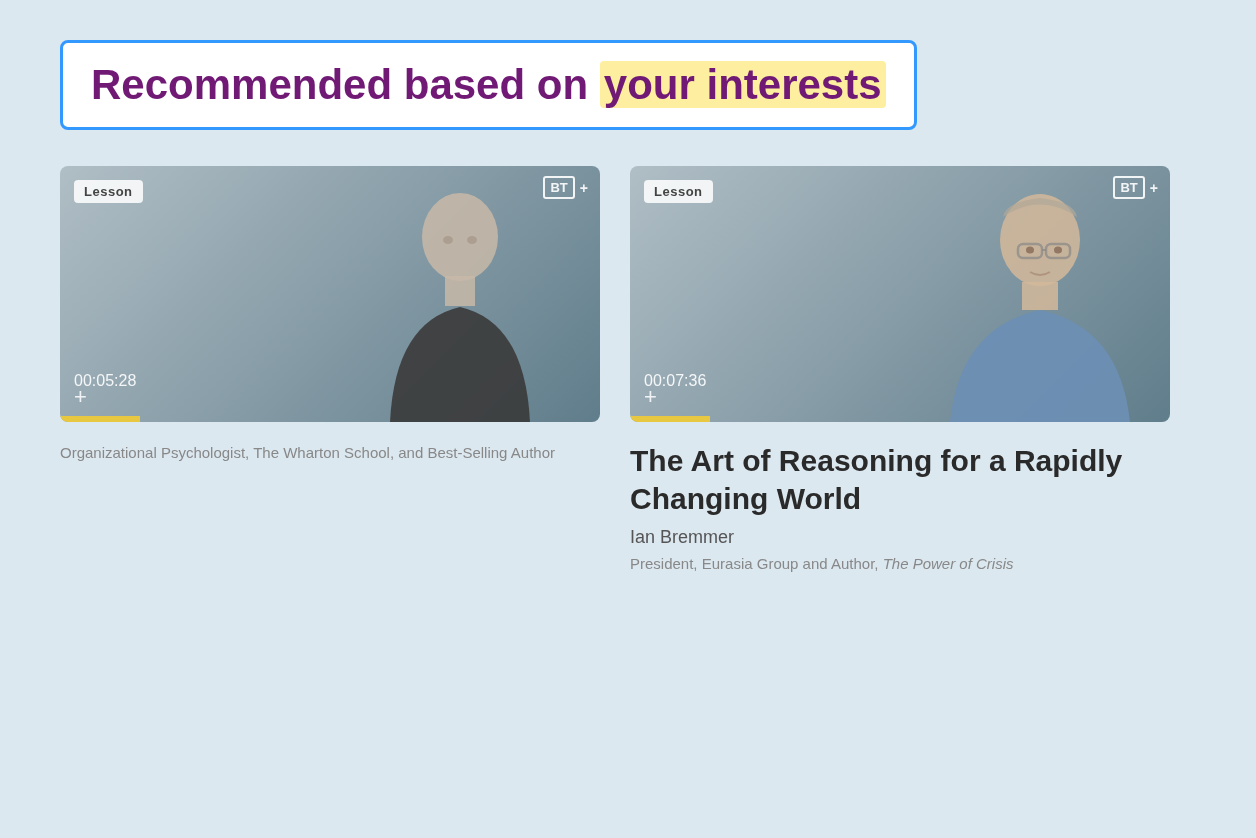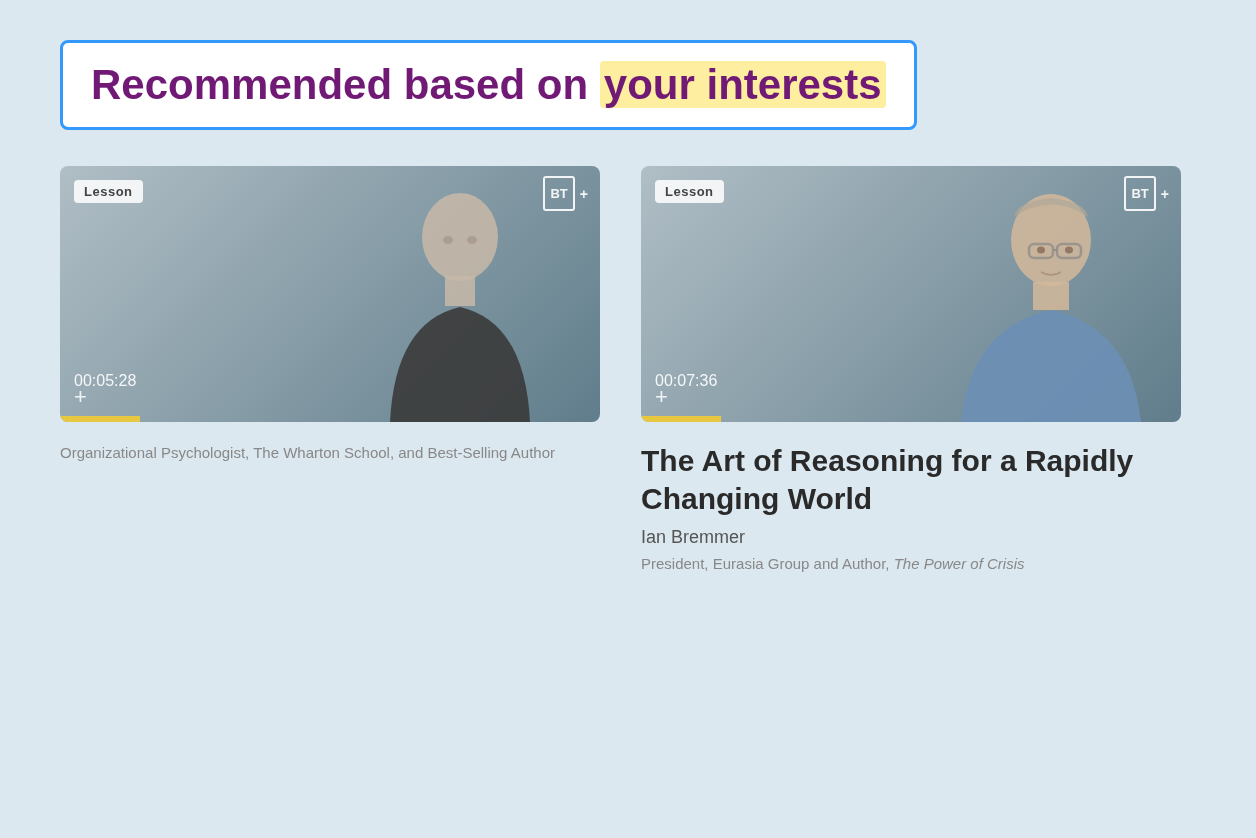--- a/index.html
+++ b/index.html
@@ -37,21 +37,21 @@
     }
 
     .heading-highlight {
       background-color: #fdeea0;
       border-radius: 4px;
       padding: 0 4px;
     }
 
     .cards-row {
       display: flex;
-      gap: 11px;
+      gap: 0;
       width: 100%;
       overflow: hidden;
     }
 
     .card {
       width: 540px;
       flex-shrink: 0;
       margin-right: 30px;
     }
 
@@ -113,21 +113,21 @@
       position: absolute;
       top: 10px;
       right: 12px;
       display: flex;
       align-items: center;
       gap: 2px;
     }
 
     .bt-box {
       border: 2px solid rgba(255,255,255,0.9);
-      padding: 8px 5px;
+      padding: 2px 5px;
       border-radius: 3px;
       font-size: 13px;
       font-family: Arial, sans-serif;
       font-weight: 700;
       color: rgba(255,255,255,0.9);
       display: flex;
       align-items: center;
       gap: 1px;
     }
 

